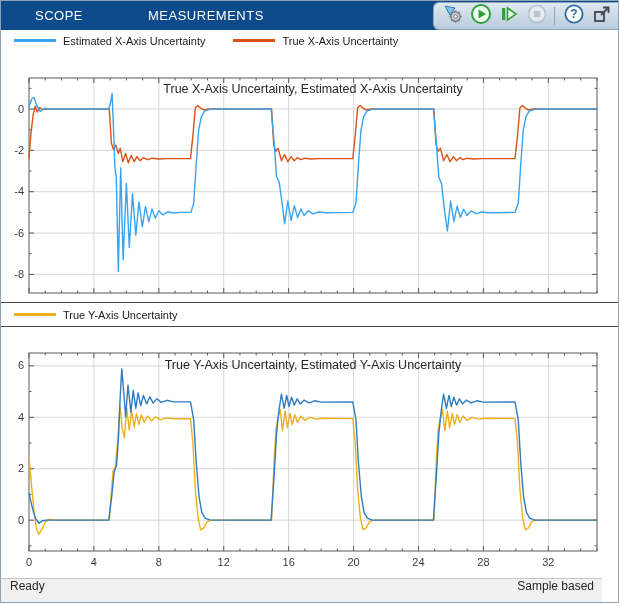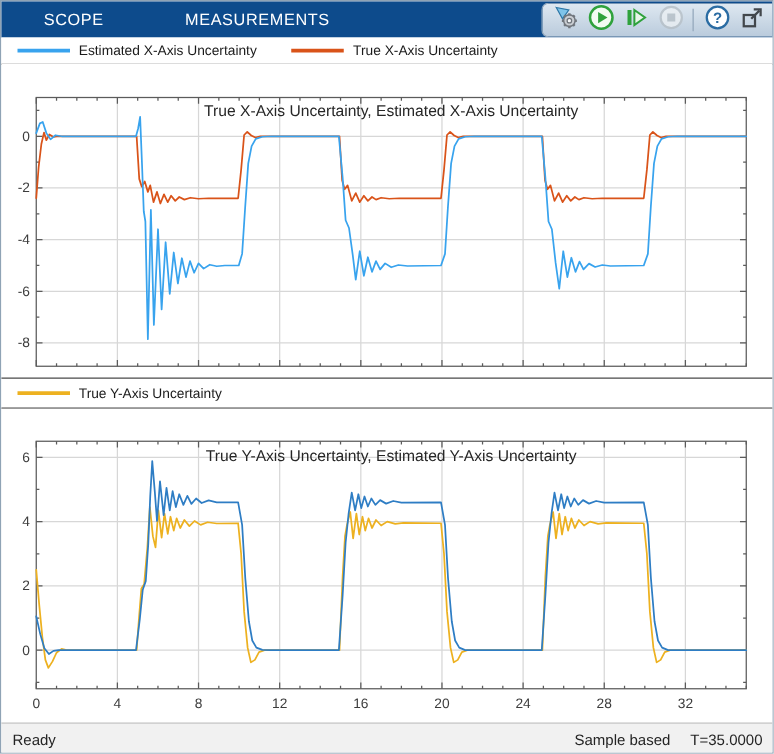--- a/index.html
+++ b/index.html
@@ -31,26 +31,26 @@
   .legend-swatch{width:42px;height:3px;margin-right:7px;}
   .legend-label{font-size:11px;color:#1A1A1A;}
   
   .plot{position:absolute;left:0;right:0;background:#fff;}
   .plot1{top:50px;height:251px;}
   .plot2{top:326px;height:251px;}
   .plot-title{position:absolute;left:28px;width:568px;top:4px;text-align:center;font-size:12.5px;color:#262626;z-index:2;margin-top:27px;}
   svg.chart{position:absolute;left:0;top:0;}
   
   .statusbar{
-    position:absolute;left:0;right:0;top:577px;height:25px;background:#F1F1F1;
-    border-top:1px solid #C6C6C6;display:flex;align-items:center;
+    position:absolute;left:0;right:16px;top:577px;height:25px;background:#F1F1F1;
+    border-top:1px solid #C6C6C6;display:flex;
     font-size:12px;color:#242424;gap:20px;
   }
   .status-left{margin-left:9px;flex:1;}
-  .status-right{display:flex;gap:16px;margin-right:8px;}
+  .status-right{display:flex;gap:16px;margin-right:8px;flex-direction:column;}
 </style>
 </head>
 <body>
 
 <div class="window">
 
   <div class="toolbar">
     <div class="tab tab-scope">SCOPE</div>
     <div class="tab tab-meas">MEASUREMENTS</div>
 

